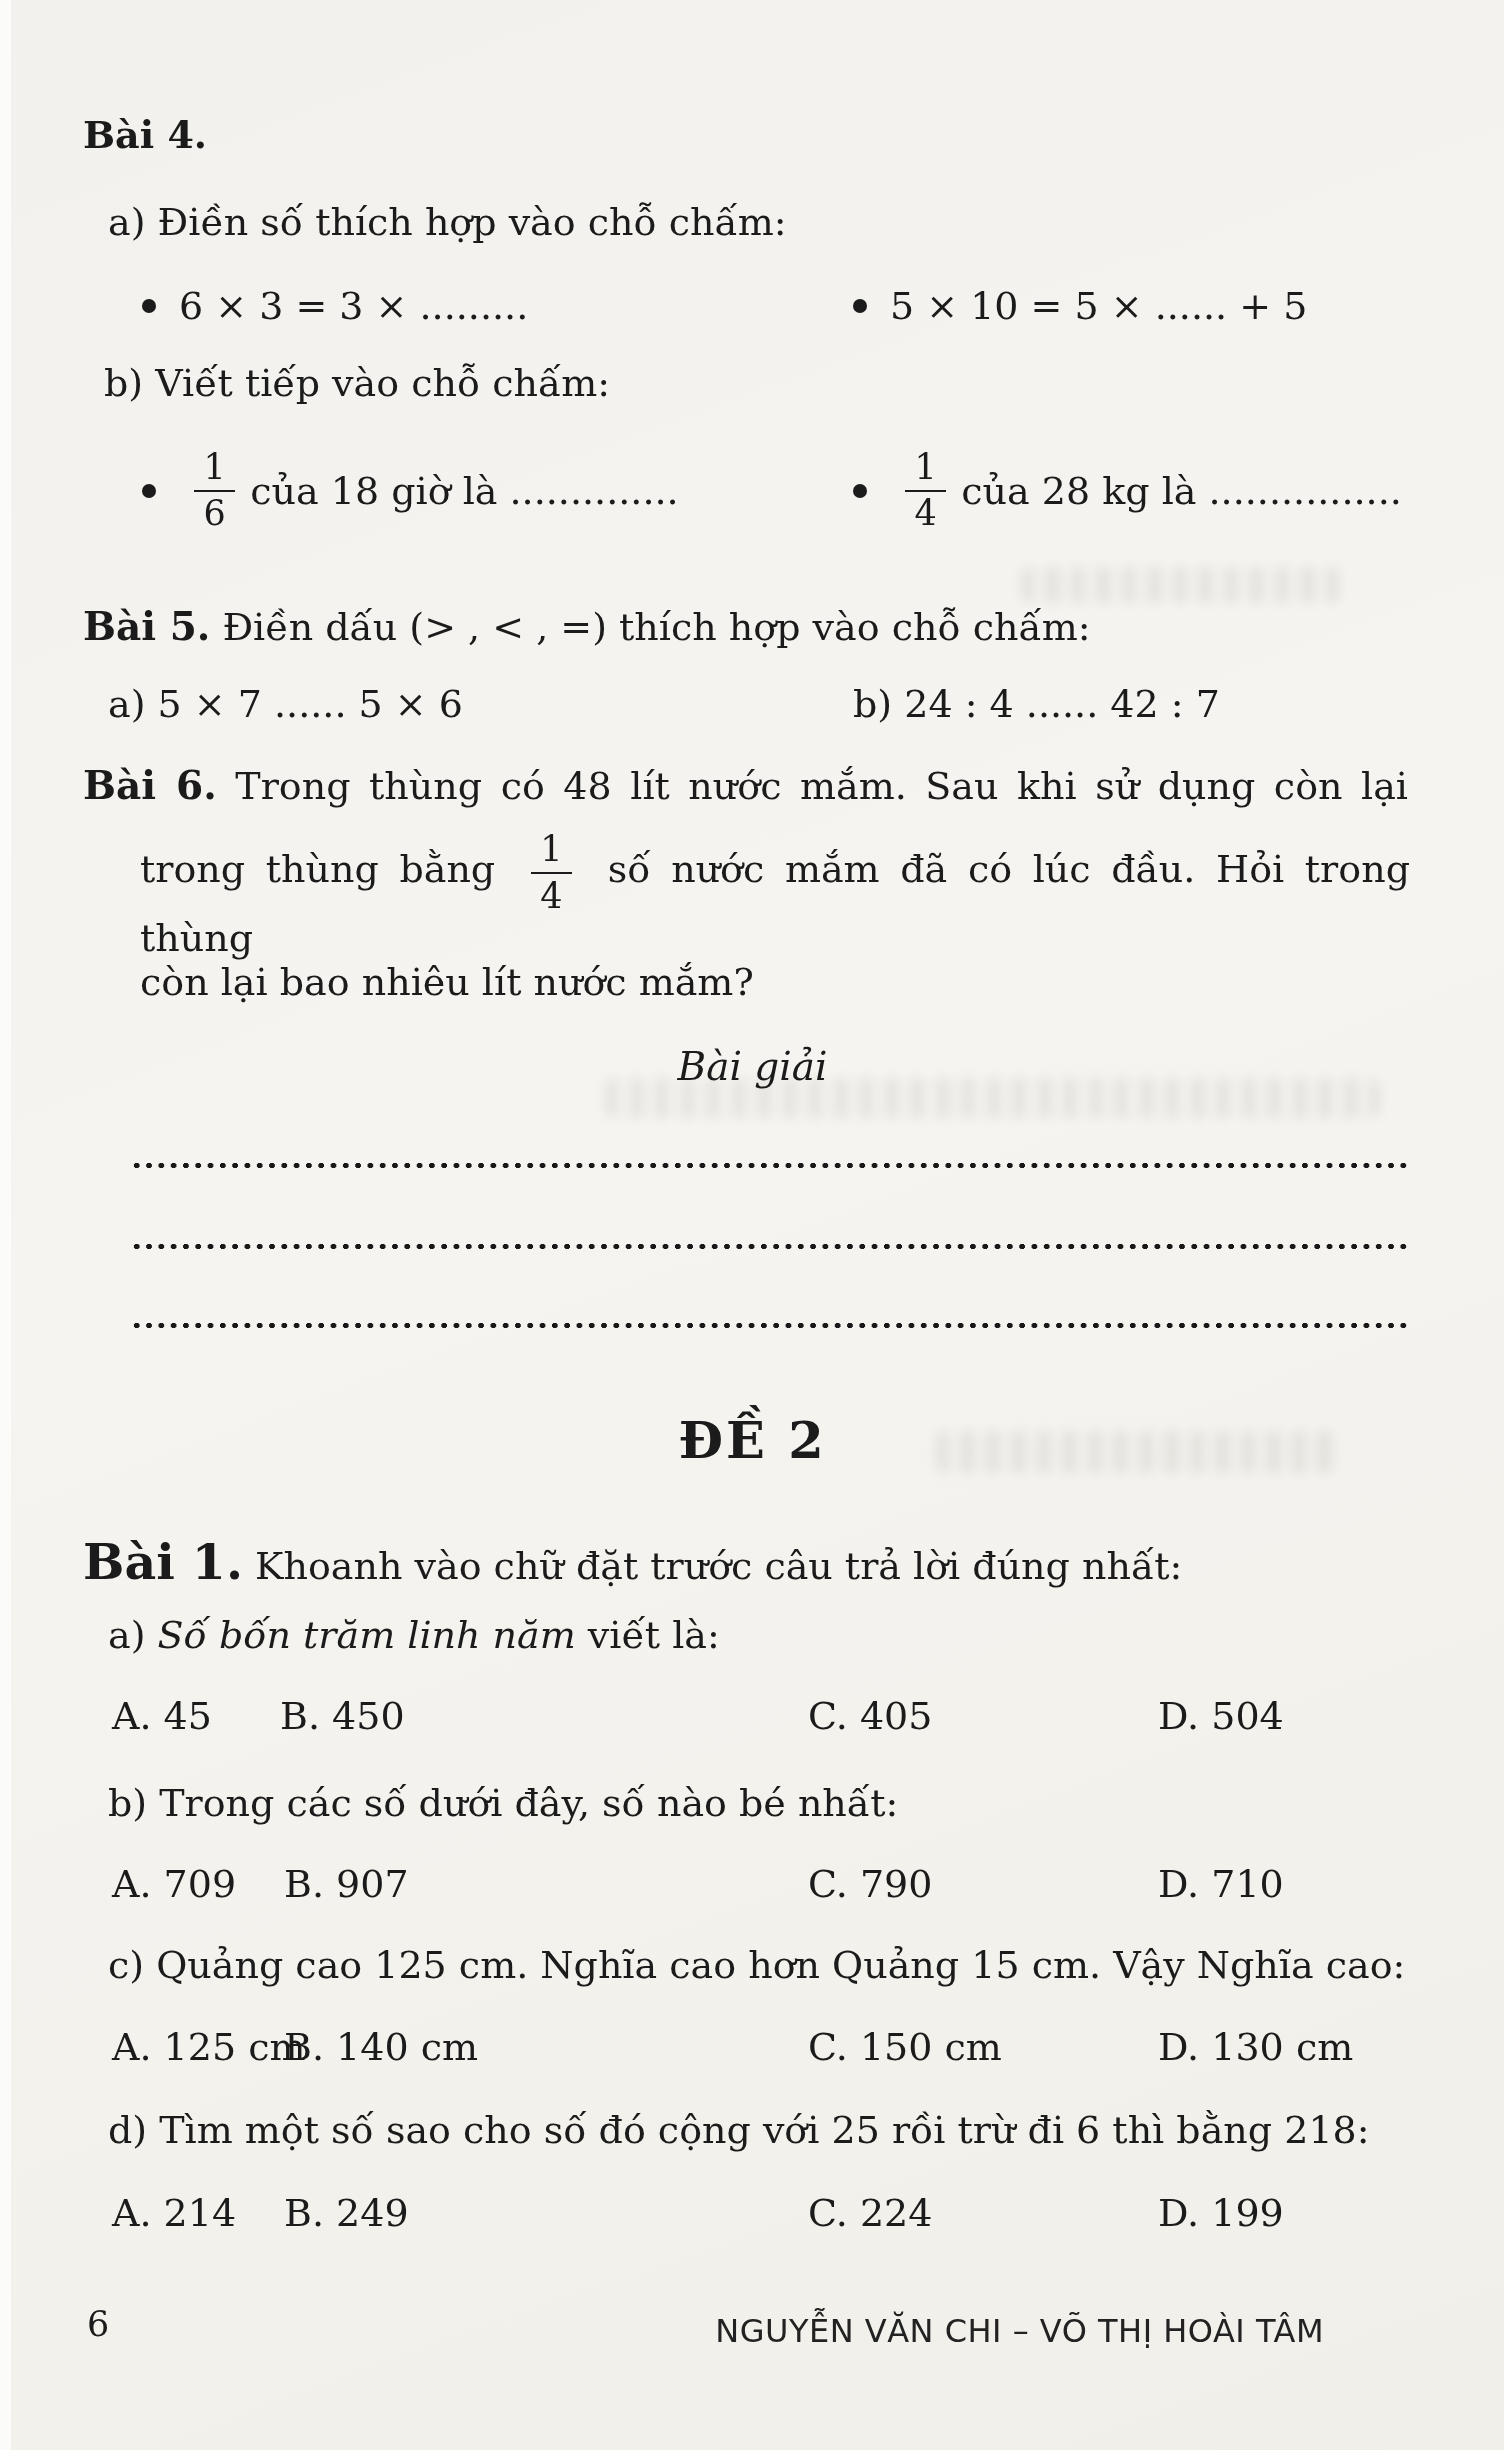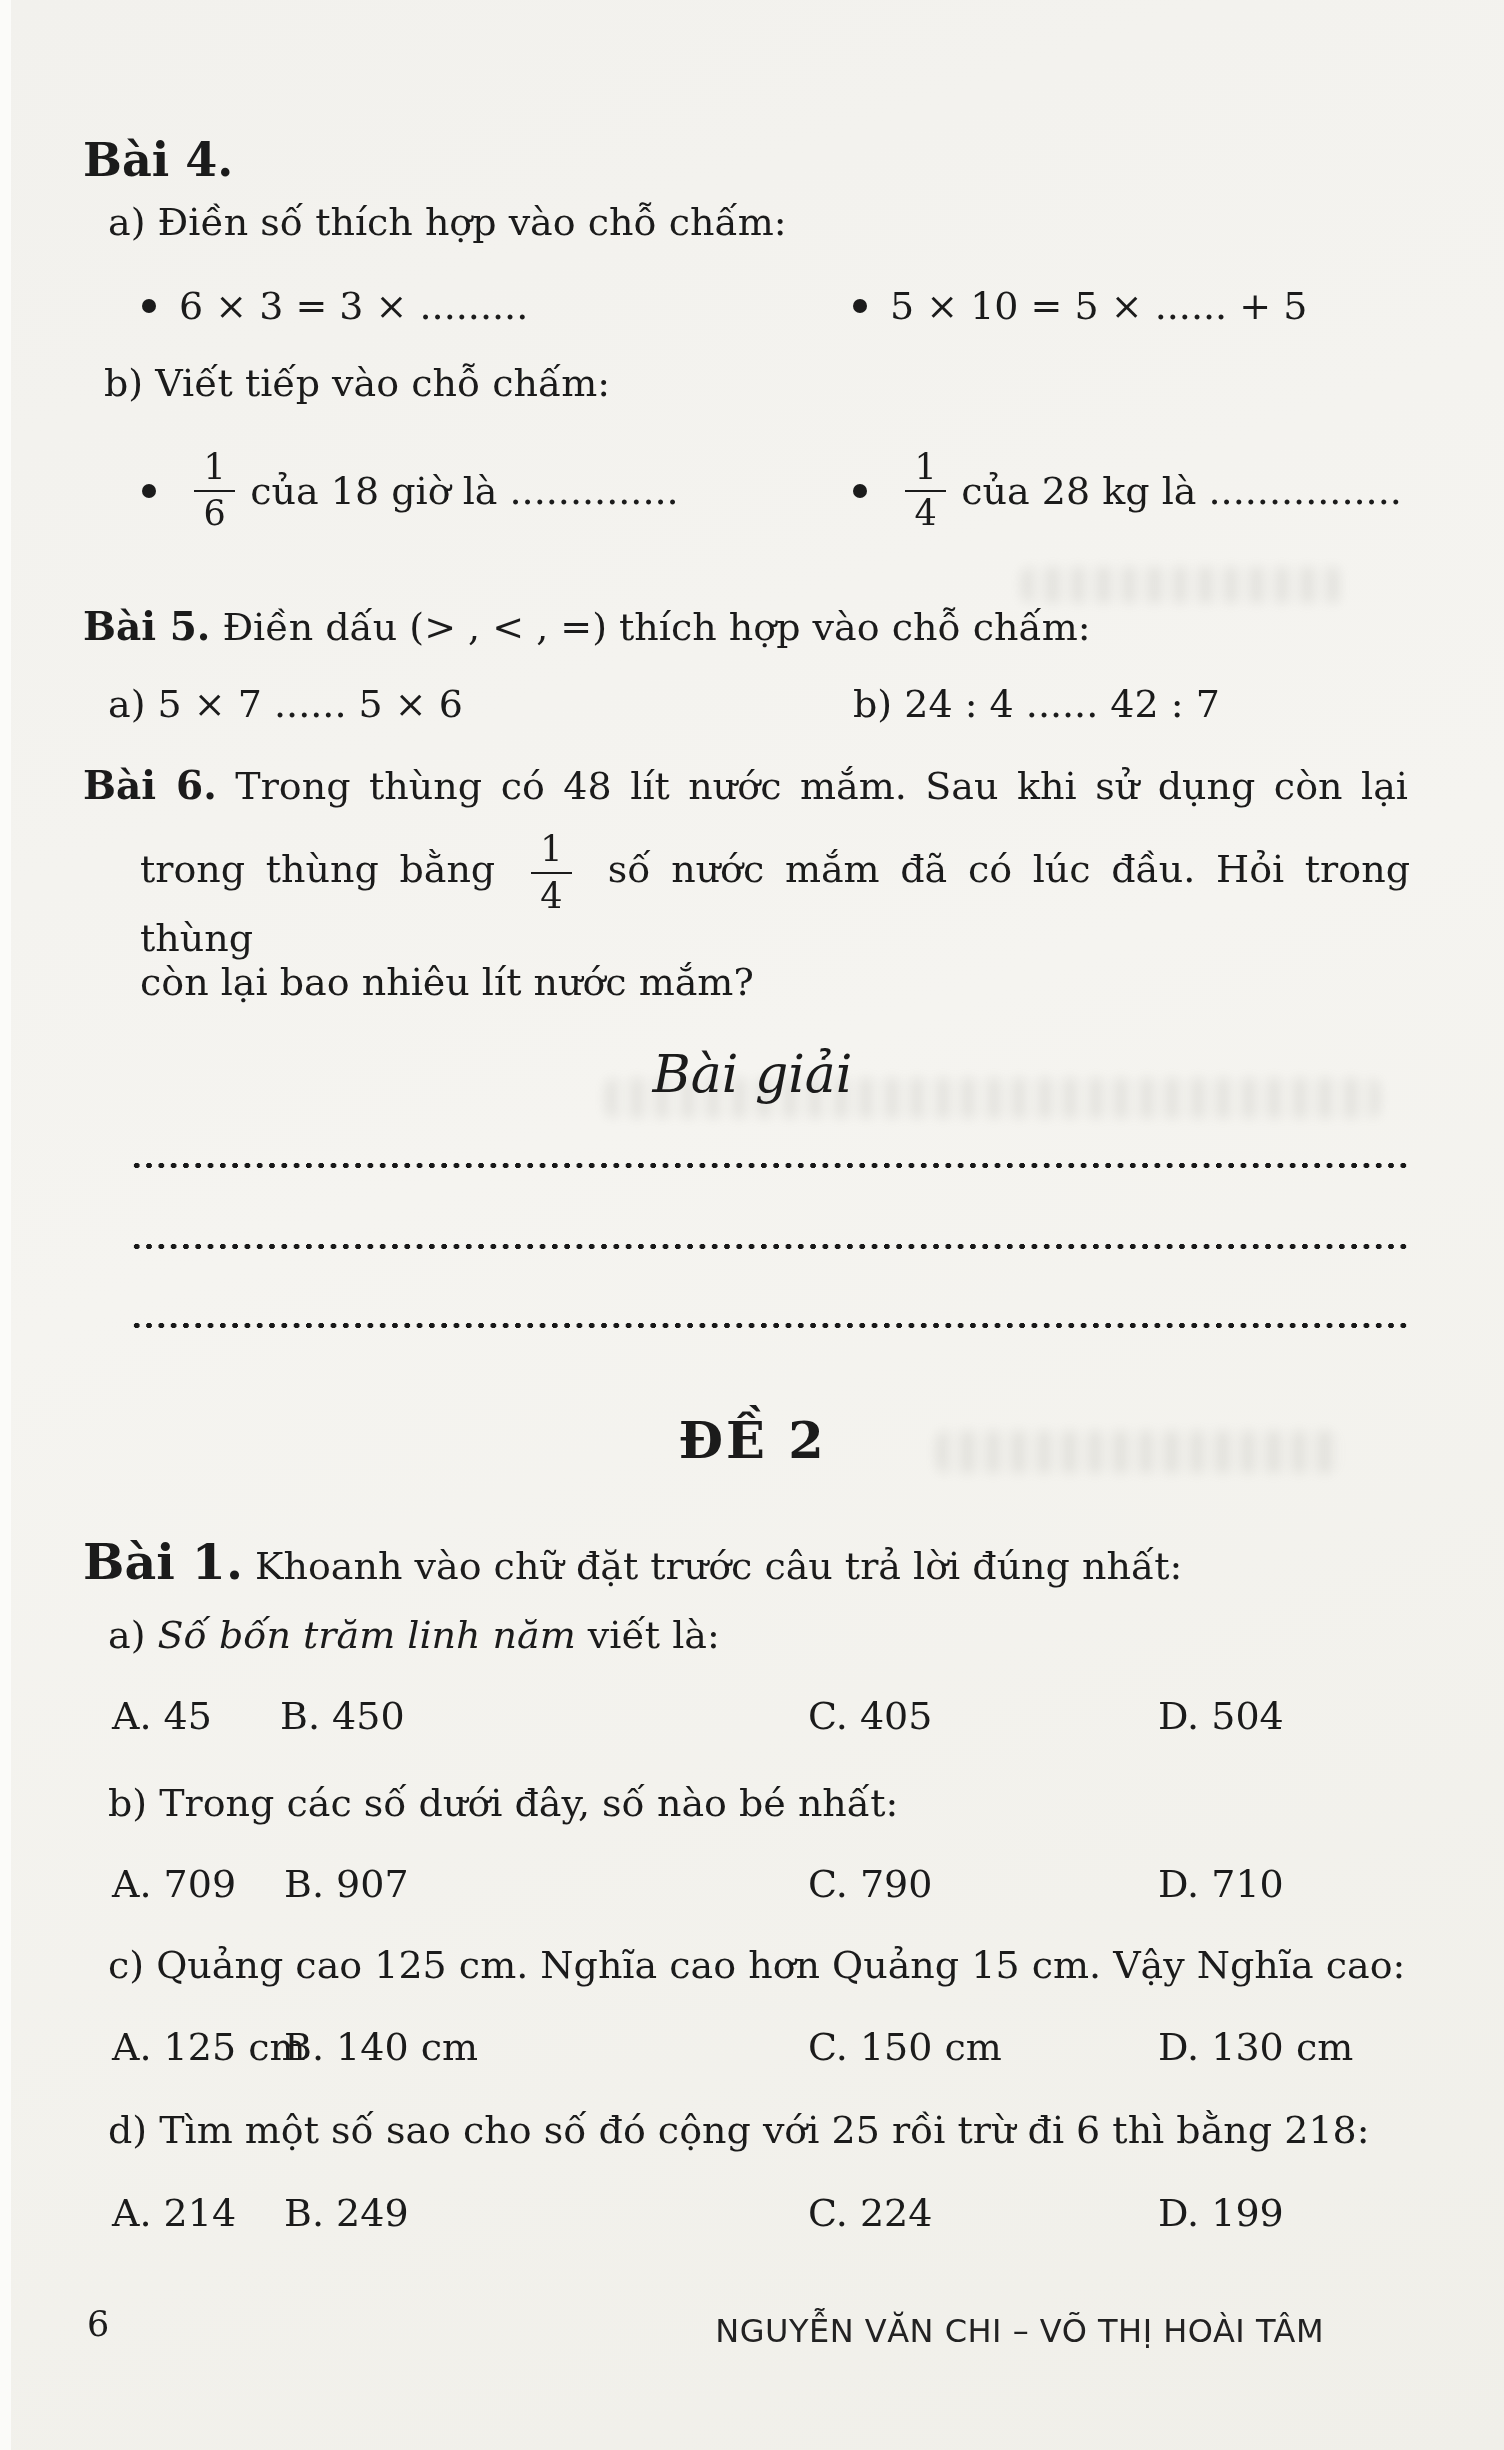--- a/index.html
+++ b/index.html
@@ -22,21 +22,21 @@
   .frac .top{padding:0 9.5px 2.8px;border-bottom:2.8px solid #1b1b1b;}
   .frac .bot{padding-top:2.8px;}
   .optrow{position:absolute;left:0;width:100%;height:55px;}
   .opt{position:absolute;font-size:38px;white-space:nowrap;}
   .dotline{
     position:absolute;left:132px;width:1278px;height:10.4px;
     background-image:radial-gradient(circle at 4.7px 4.7px,#181818 2.6px,rgba(0,0,0,0) 3.1px);
     background-size:12.3px 10.4px;background-repeat:repeat-x;
   }
   .de2{position:absolute;left:0;width:100%;text-align:center;font-weight:bold;font-size:51px;letter-spacing:2.8px;}
-  .solution{position:absolute;left:0;width:100%;text-align:center;font-style:italic;font-size:52px;}
+  .solution{position:absolute;left:0;width:100%;text-align:center;font-style:italic;font-size:39px;}
   .pagenum{position:absolute;font-size:35px;}
   .authors{
     position:absolute;right:181px;top:2312px;
     font-family:"DejaVu Sans","Liberation Sans",sans-serif;
     font-size:32px;letter-spacing:0.5px;color:#222;
   }
   .smudge{
     position:absolute;border-radius:9.5px;filter:blur(5.7px);opacity:.32;
     background:repeating-linear-gradient(90deg,rgba(125,125,118,.45) 0 12.3px,rgba(125,125,118,.05) 12.3px 25.5px);
   }
@@ -44,21 +44,21 @@
 </head>
 <body>
 
 <div class="page">
   <div class="edge-left"></div>
 
   <div class="smudge" style="top:567px;left:1021px;width:321px;height:36px"></div>
   <div class="smudge" style="top:1078px;left:605px;width:775px;height:40px"></div>
   <div class="smudge" style="top:1431px;left:936px;width:406px;height:42px"></div>
 
-  <div class="line bold" style="left:83px;top:133px;font-size:46px">Bài 4.</div>
+  <div class="line bold" style="left:83px;top:112px;font-size:38px">Bài 4.</div>
 
   <div class="line" style="left:108px;top:200px">a) Điền số thích hợp vào chỗ chấm:</div>
 
   <div class="bullet" style="left:142px;top:284px">
     <span class="dot"></span>
     <span>6 × 3 = 3 × .........</span>
   </div>
   <div class="bullet" style="left:853px;top:284px">
     <span class="dot"></span>
     <span>5 × 10 = 5 × ...... + 5</span>

